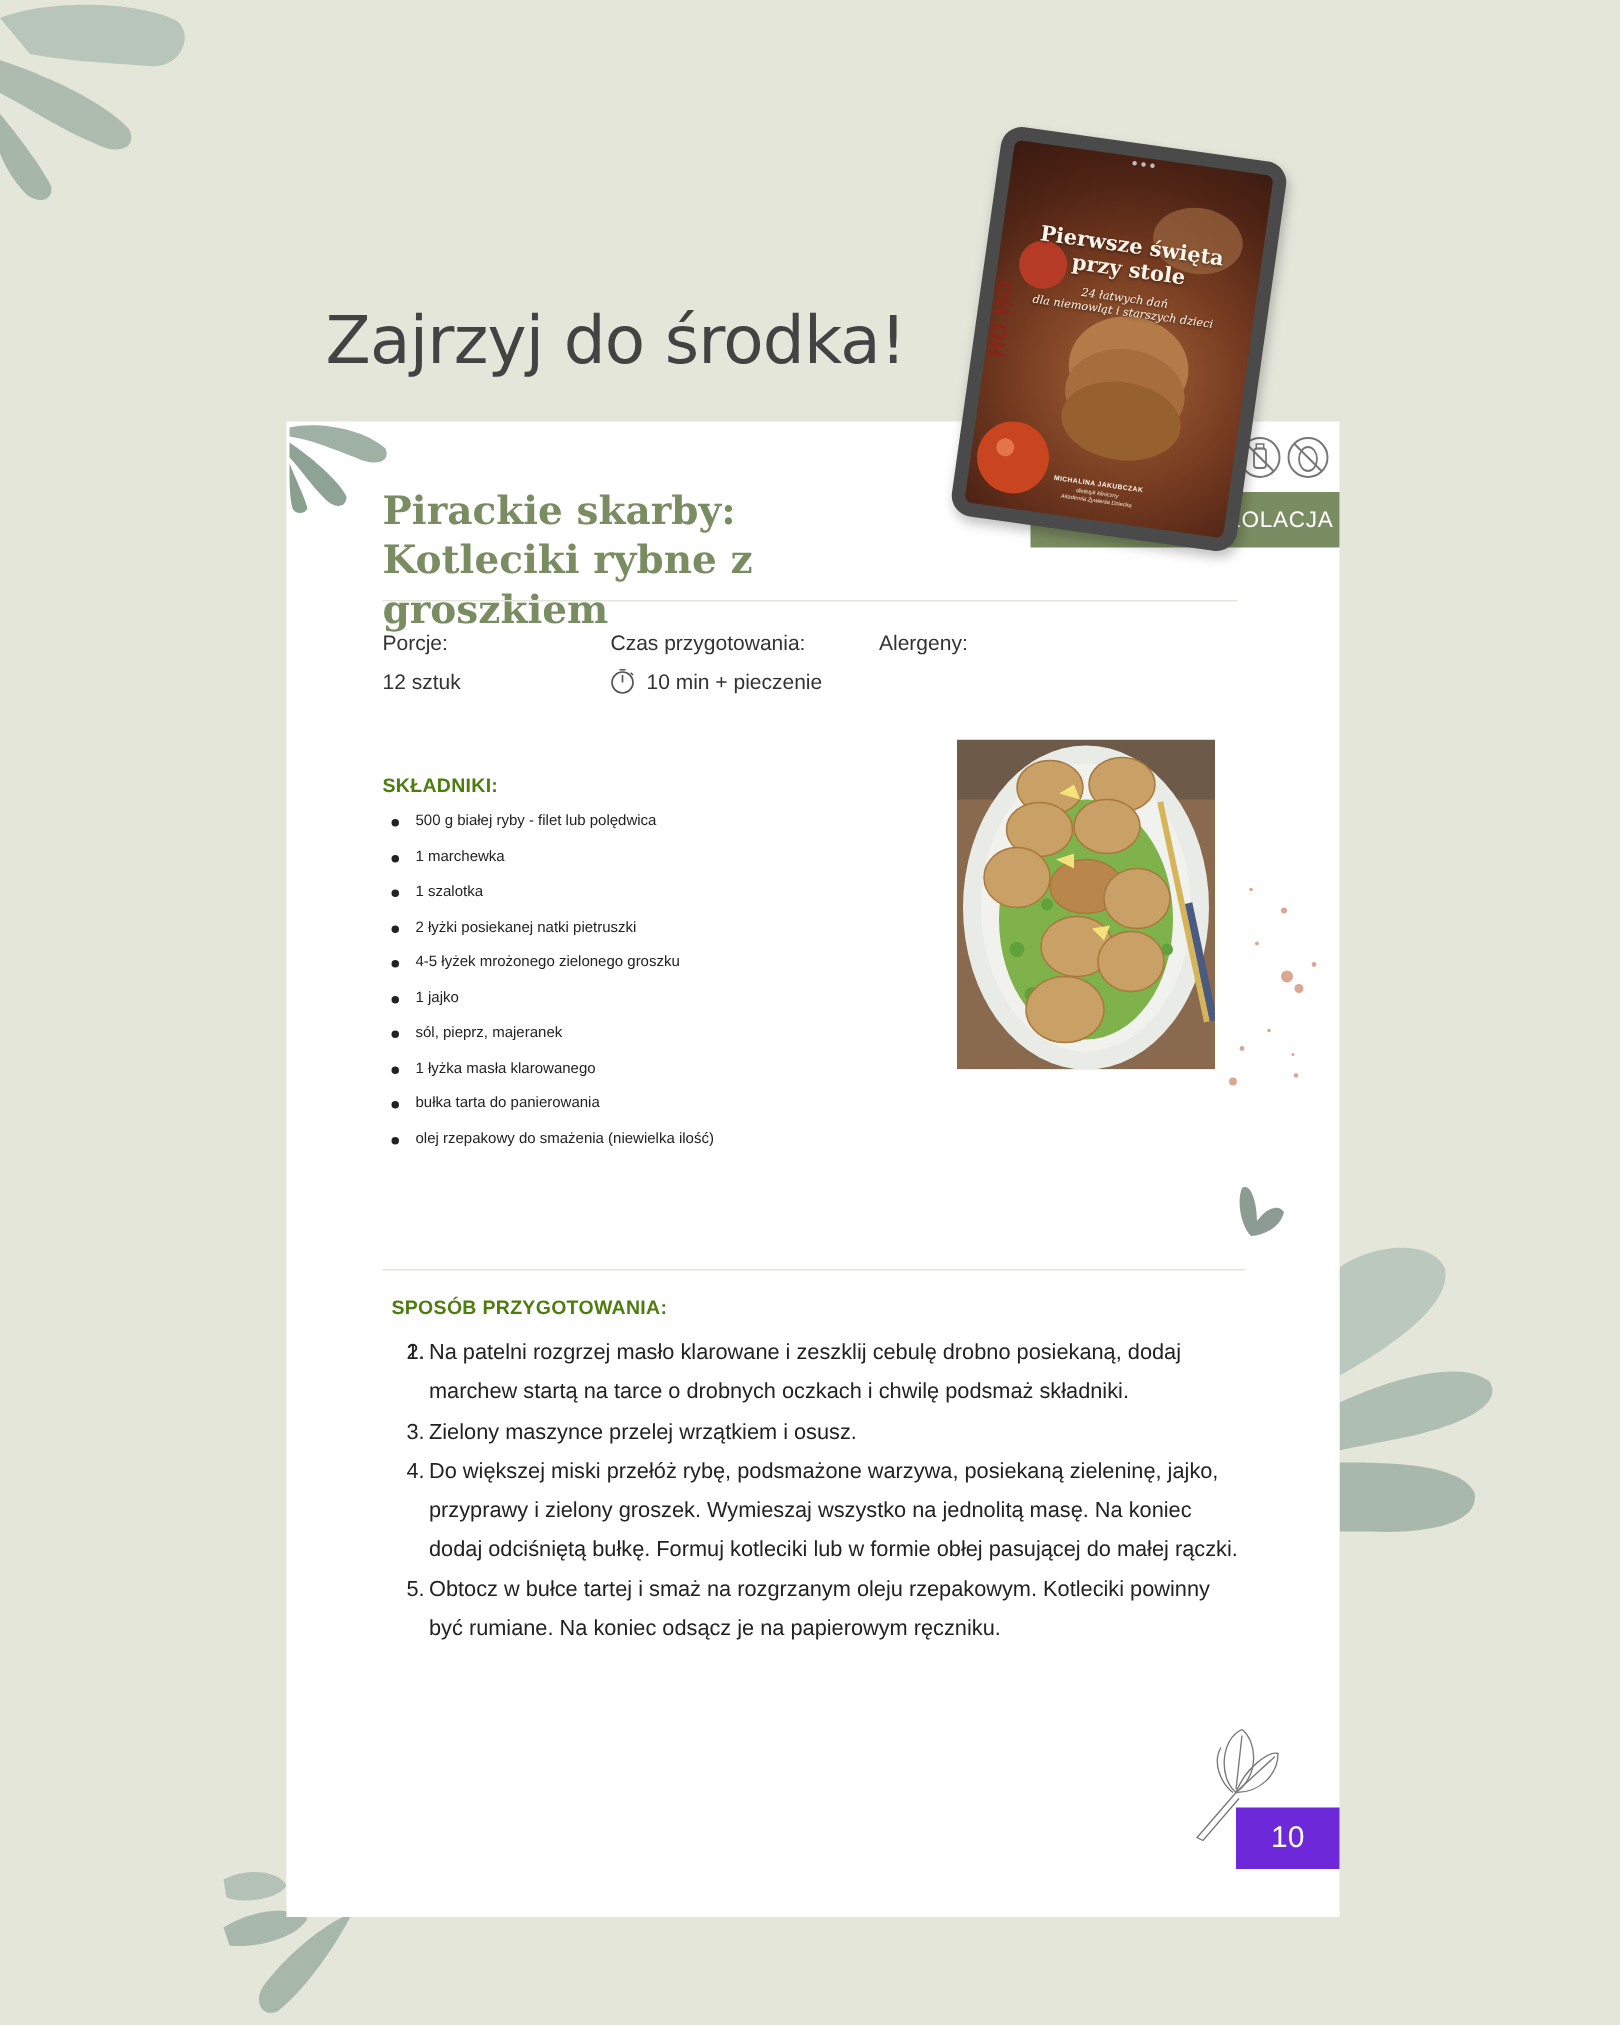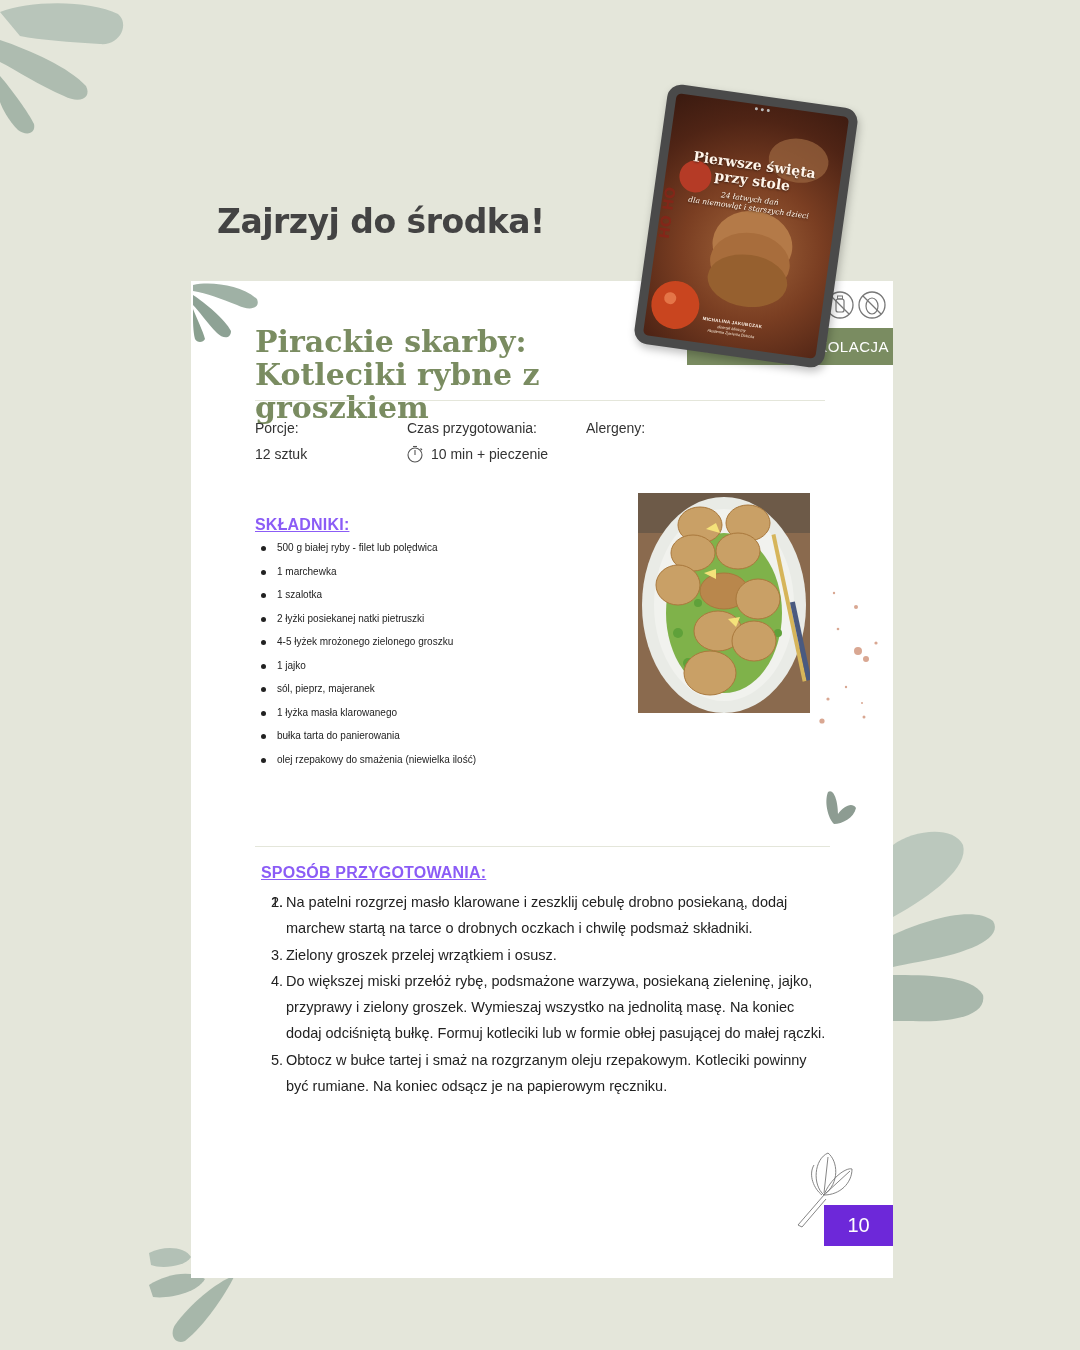--- a/index.html
+++ b/index.html
@@ -8,41 +8,41 @@
     background: #e4e6da;
     font-family: "Liberation Sans", "DejaVu Sans", sans-serif;
     position: relative;
   }
   .deco { position: absolute; pointer-events: none; }
 
   .headline {
     position: absolute;
     left: 217px; top: 202px;
     font-family: "DejaVu Sans", sans-serif;
-    font-weight: bold;
-    font-size: 33px;
+    font-weight: normal;
+    font-size: 44px;
     color: #434343;
     letter-spacing: -0.5px;
     text-align: center;
   }
 
   .page {
     position: absolute;
     left: 191px; top: 281px;
     width: 702px; height: 997px;
     background: #ffffff;
   }
 
   .recipe-title {
     position: absolute;
     left: 64px; top: 44px;
     width: 340px;
     font-family: "DejaVu Serif", serif;
     font-weight: bold;
-    font-size: 30px;
+    font-size: 26px;
     line-height: 33px;
     color: #7a8c61;
   }
   .divider {
     position: absolute;
     height: 1px;
     background: #e4e6da;
   }
   .meta-label, .meta-value {
     position: absolute;
@@ -67,25 +67,24 @@
     line-height: 37px;
   }
   .allergen-icons {
     position: absolute;
     left: 634px; top: 9px;
     display: flex; gap: 2px;
   }
 
   .section-heading {
     position: absolute;
-    font-size: 16px;
+    font-size: 13px;
     font-weight: bold;
-    color: #8b5cf6;
+    color: #4d7c0f;
     letter-spacing: 0.2px;
-    text-decoration: underline;
   }
 
   .ingredients {
     position: absolute;
     left: 64px; top: 255px;
     width: 330px;
     list-style: none;
   }
   .ingredients li {
     position: relative;
@@ -349,21 +348,21 @@
     <path d="M4,4 C10,0 14,14 14,26 C20,18 28,14 32,20 C30,30 18,36 10,36 C4,30 0,14 4,4 Z" fill="#8d9c92"></path>
   </svg>
 
   <div class="divider" style="left:64px;top:565px;width:575px;"></div>
 
   <div class="section-heading" style="left:70px;top:583px;">SPOSÓB PRZYGOTOWANIA:</div>
 
   <ol class="steps">
     <li><span class="num">1.</span></li>
     <li><span class="num">2.</span><span>Na patelni rozgrzej masło klarowane i zeszklij cebulę drobno posiekaną, dodaj marchew startą na tarce o drobnych oczkach i chwilę podsmaż składniki.</span></li>
-    <li><span class="num">3.</span><span>Zielony groszek przelej wrzątkiem i osusz.</span></li>
+    <li><span class="num">3.</span><span>Zielony maszynce przelej wrzątkiem i osusz.</span></li>
     <li><span class="num">4.</span><span>Do większej miski przełóż rybę, podsmażone warzywa, posiekaną zieleninę, jajko, przyprawy i zielony groszek. Wymieszaj wszystko na jednolitą masę. Na koniec dodaj odciśniętą bułkę. Formuj kotleciki lub w formie obłej pasującej do małej rączki.</span></li>
     <li><span class="num">5.</span><span>Obtocz w bułce tartej i smaż na rozgrzanym oleju rzepakowym. Kotleciki powinny być rumiane. Na koniec odsącz je na papierowym ręczniku.</span></li>
   </ol>
 
   <svg class="deco" style="left:603px;top:868px;" width="62" height="80" viewBox="0 0 62 80">
     <g fill="none" stroke="#777" stroke-width="0.9">
       <path d="M30,46 C18,36 20,10 34,4 C44,12 46,34 30,46 Z"></path>
       <path d="M30,46 C36,30 52,18 58,20 C58,34 46,46 30,46 Z"></path>
       <path d="M28,46 C20,40 14,26 20,16"></path>
       <path d="M30,46 L4,76 L8,78 L32,50"></path>

